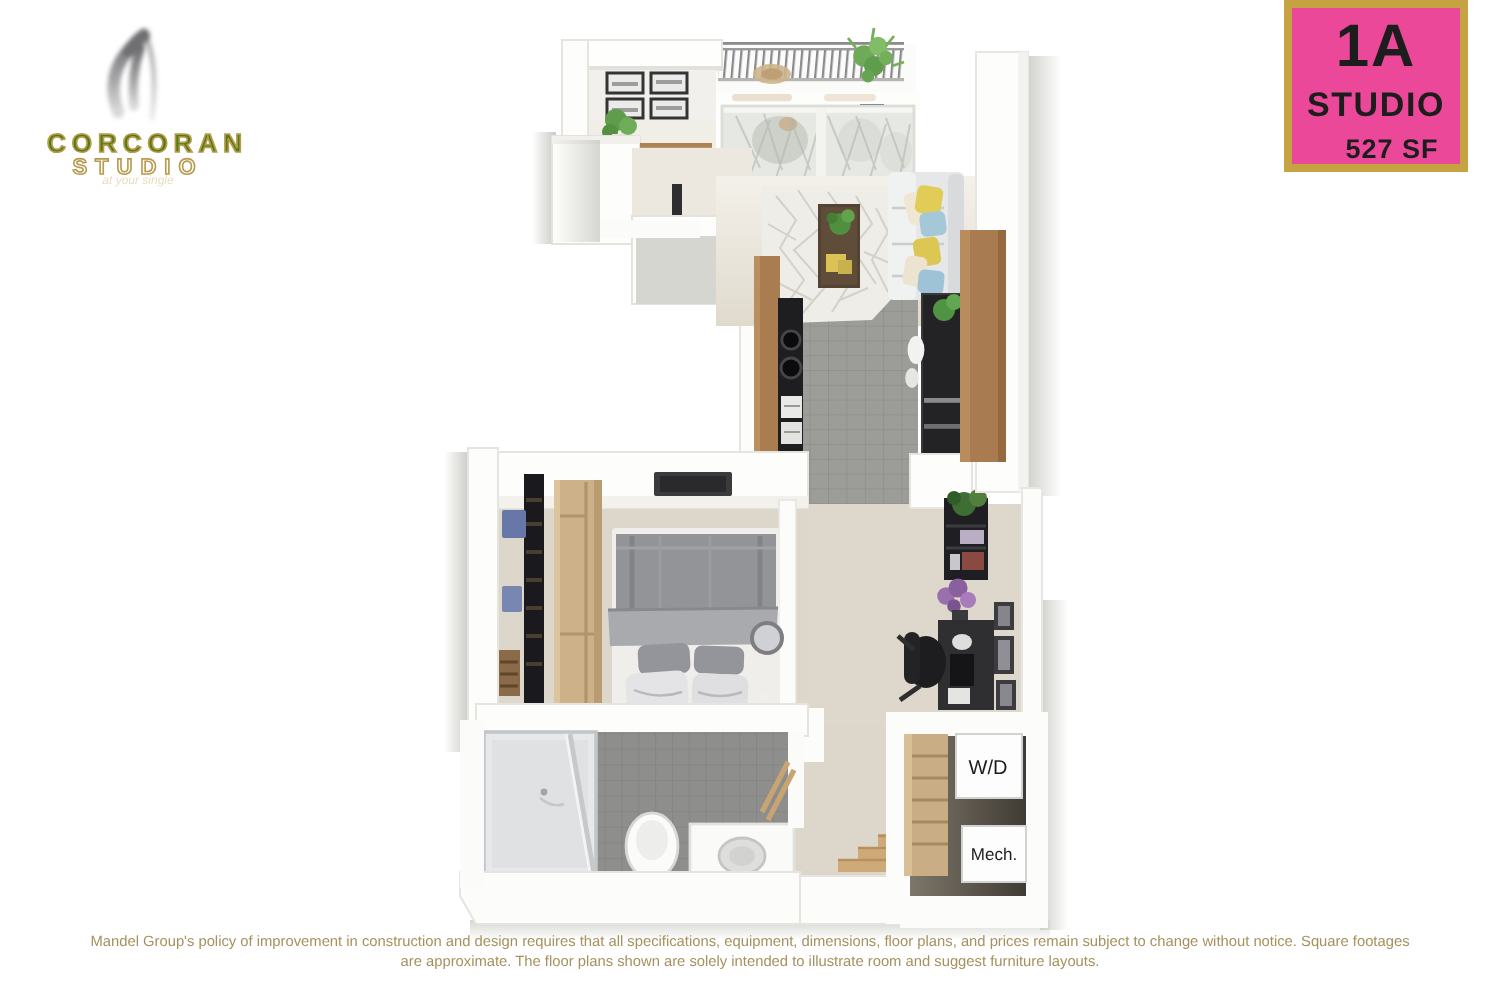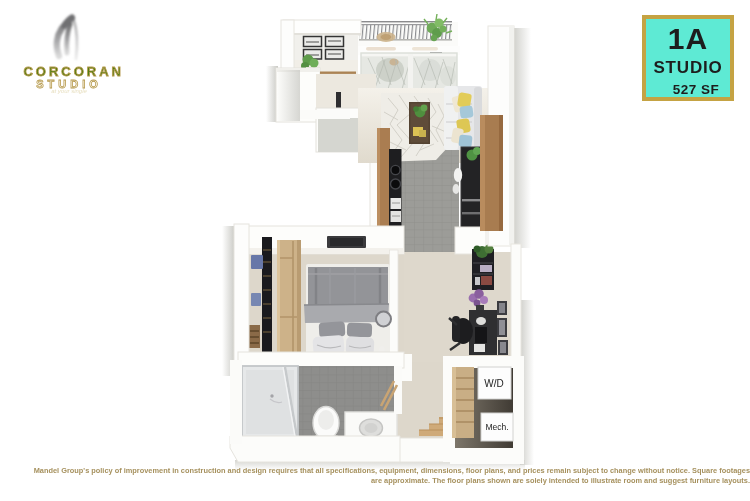--- a/index.html
+++ b/index.html
@@ -37,21 +37,21 @@
          -webkit-text-stroke:0.85px #b79a4e;">CORCORAN</div>
 
     <div class="abs" style="left:14px;top:78px;width:110px;text-align:center;
          font-size:11px;font-weight:bold;letter-spacing:4px;color:#fdfcf6;
          -webkit-text-stroke:0.8px #b79a4e;">STUDIO</div>
 
     <div class="abs" style="left:14px;top:88px;width:110px;text-align:center;
          font-size:6px;font-style:italic;color:#ddd0a2;opacity:0.7;">at your single</div>
   </div>
 
-  <div class="abs" style="left:642px;top:15px;width:84px;height:78px;border:4.5px solid #c5a343;background:#5eead4;text-align:center;">
+  <div class="abs" style="left:642px;top:0;width:84px;height:78px;border:4.5px solid #c5a343;background:#ec4899;text-align:center;">
 
     <div style="margin-top:3px;font-size:30px;font-weight:bold;color:#1d1d1d;letter-spacing:1px;">1A</div>
 
     <div style="margin-top:2px;font-size:17px;font-weight:bold;color:#1d1d1d;letter-spacing:0.8px;">STUDIO</div>
 
     <div style="margin-top:4px;font-size:13.5px;font-weight:bold;color:#1d1d1d;letter-spacing:0.5px;padding-left:16px;">527 SF</div>
   </div>
 
   <svg id="plan" class="abs" style="left:0;top:0;" width="750" height="501" viewBox="0 0 750 501">
     <defs>
@@ -410,18 +410,18 @@
       <rect x="478" y="367" width="33" height="32" fill="#fdfdfd" stroke="#d2d2d0" stroke-width="1"></rect>
       <text x="494" y="387" font-size="10" fill="#1c1c1c" text-anchor="middle" font-family="Liberation Sans, sans-serif">W/D</text>
     </g>
 
     <g>
       <rect x="481" y="413" width="32" height="28" fill="#fdfdfd" stroke="#d2d2d0" stroke-width="1"></rect>
       <text x="497" y="430" font-size="8.5" fill="#1c1c1c" text-anchor="middle" font-family="Liberation Sans, sans-serif">Mech.</text>
     </g>
   </svg>
 
-  <div class="abs" style="left:0;top:466px;width:750px;text-align:right;font-size:7.4px;font-weight:bold;color:#a6915e;line-height:10px;">
+  <div class="abs" style="left:0;top:466px;width:750px;text-align:center;font-size:7.4px;font-weight:normal;color:#a6915e;line-height:10px;">
     Mandel Group's policy of improvement in construction and design requires that all specifications, equipment, dimensions, floor plans, and prices remain subject to change without notice. Square footages<br>
     are approximate. The floor plans shown are solely intended to illustrate room and suggest furniture layouts.
   </div>
 
 </div>
 
 </body></html>

